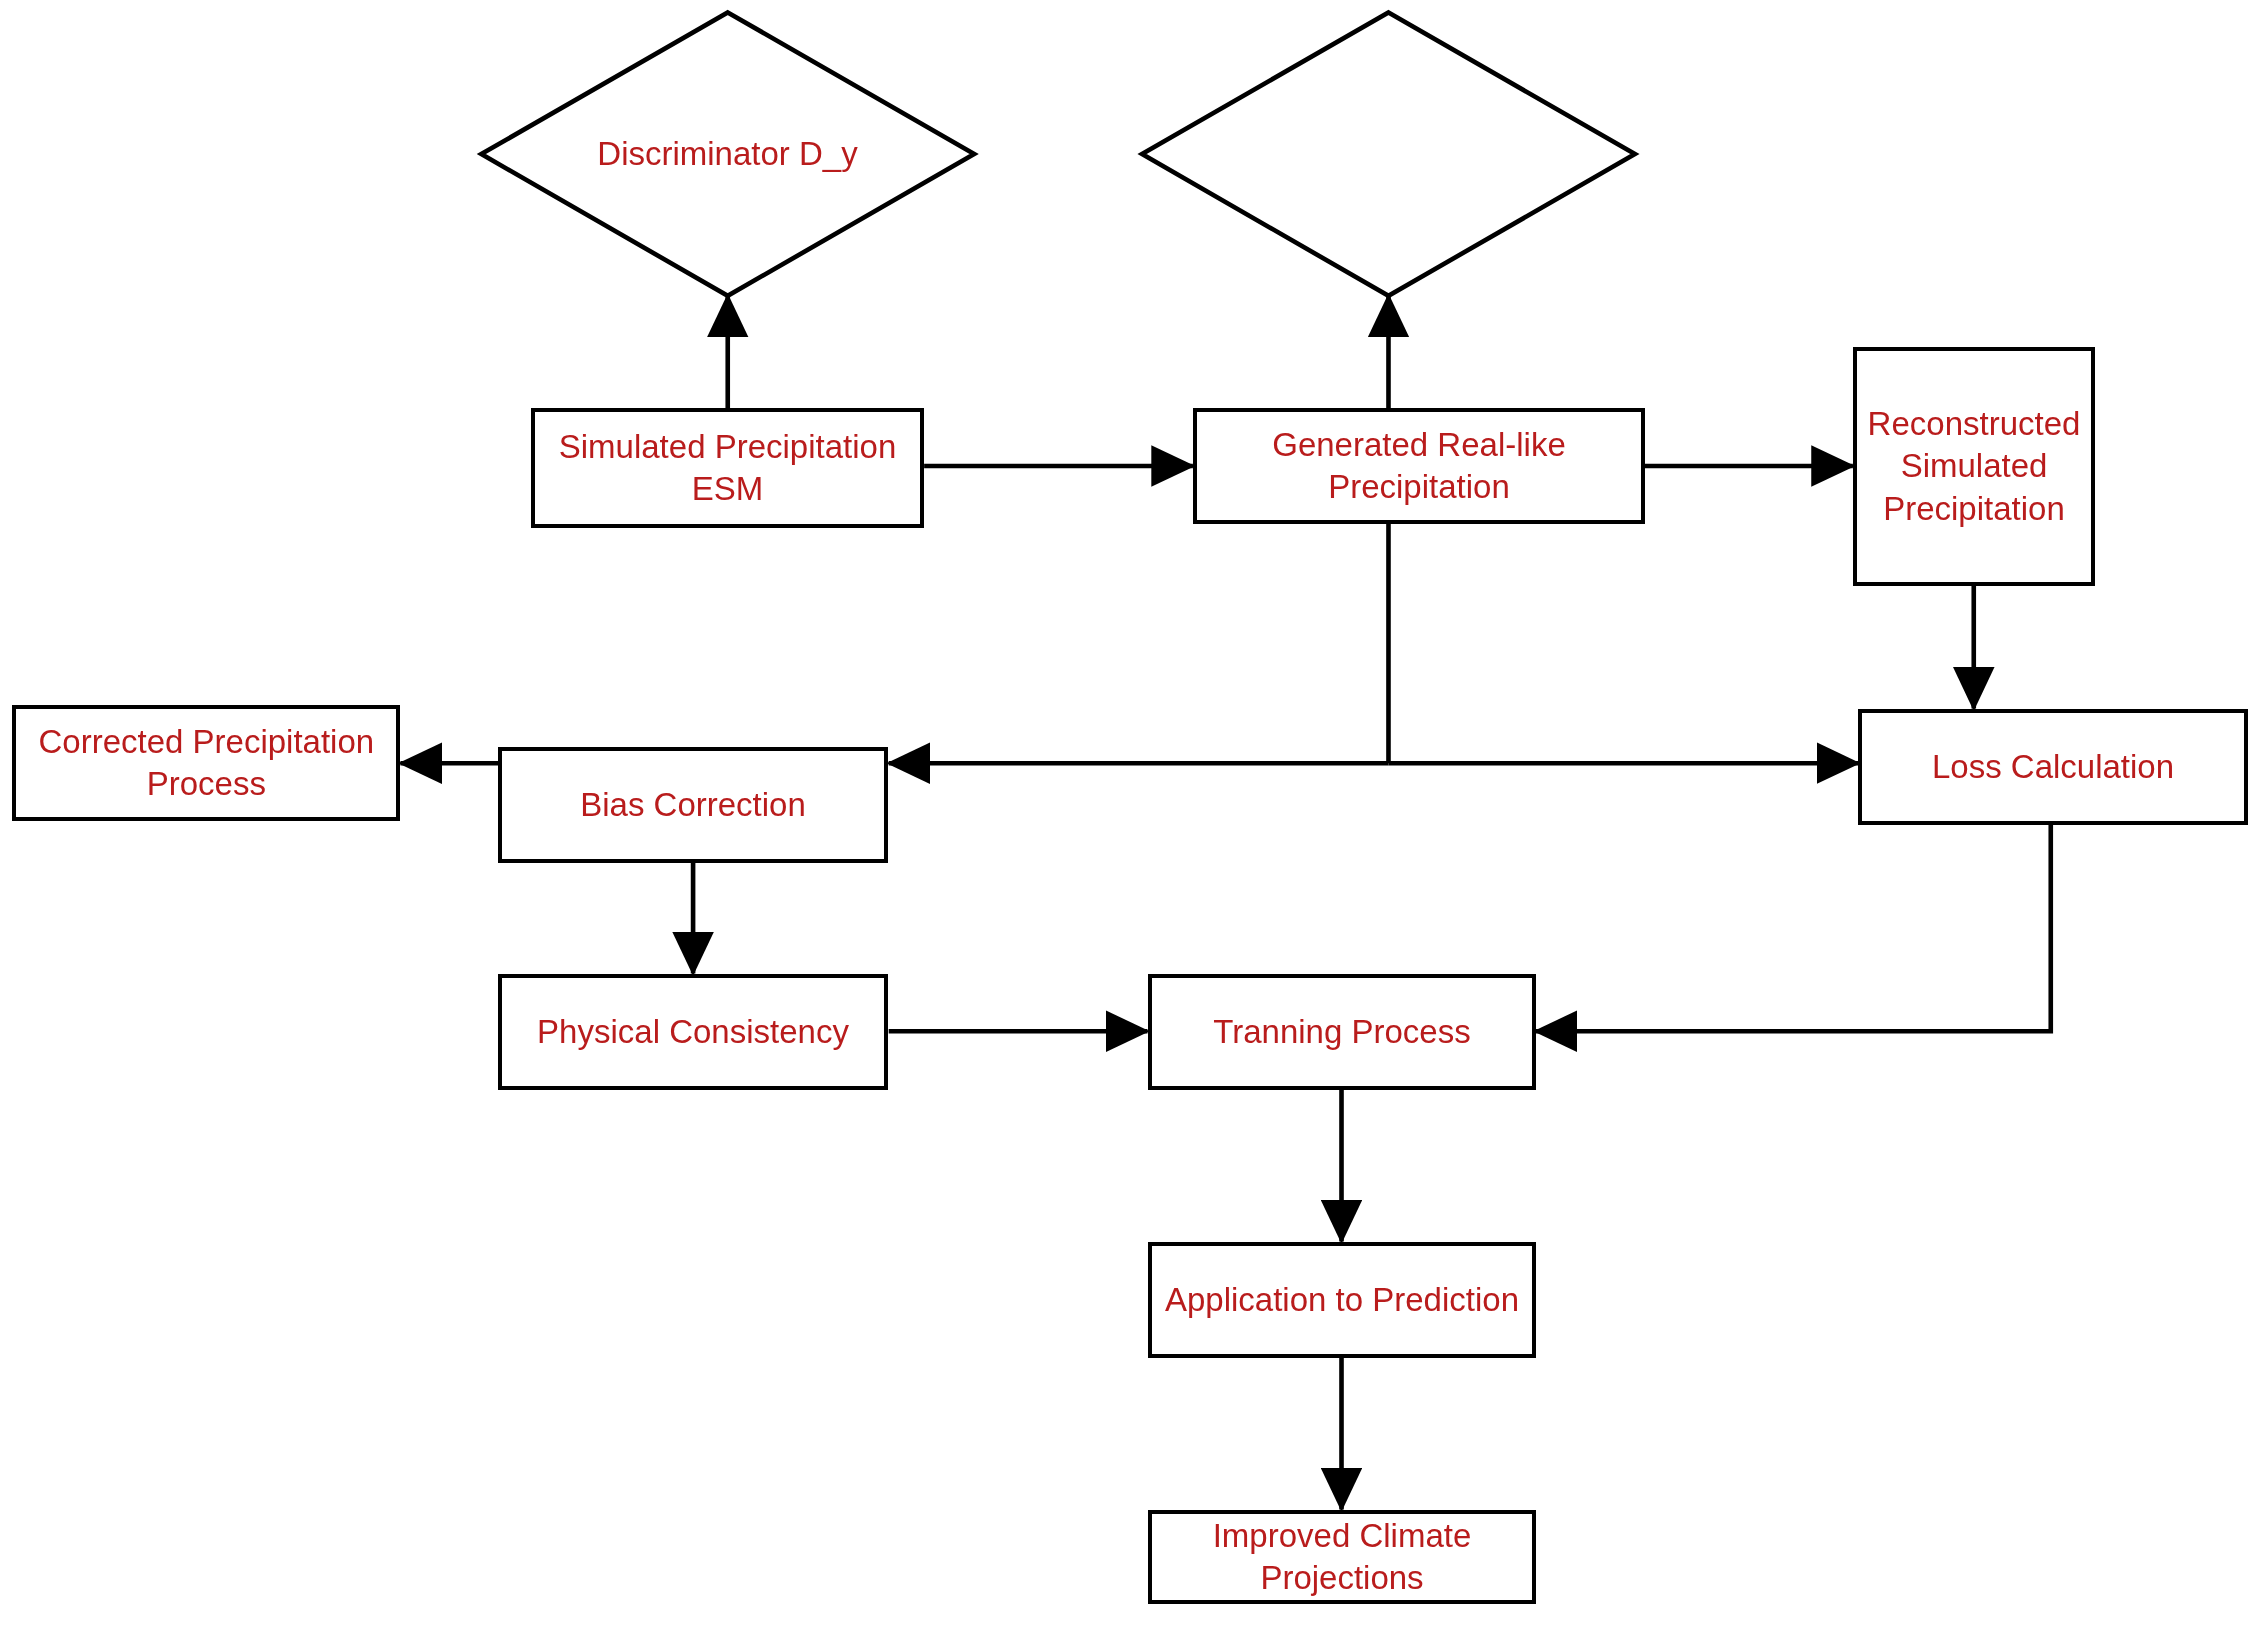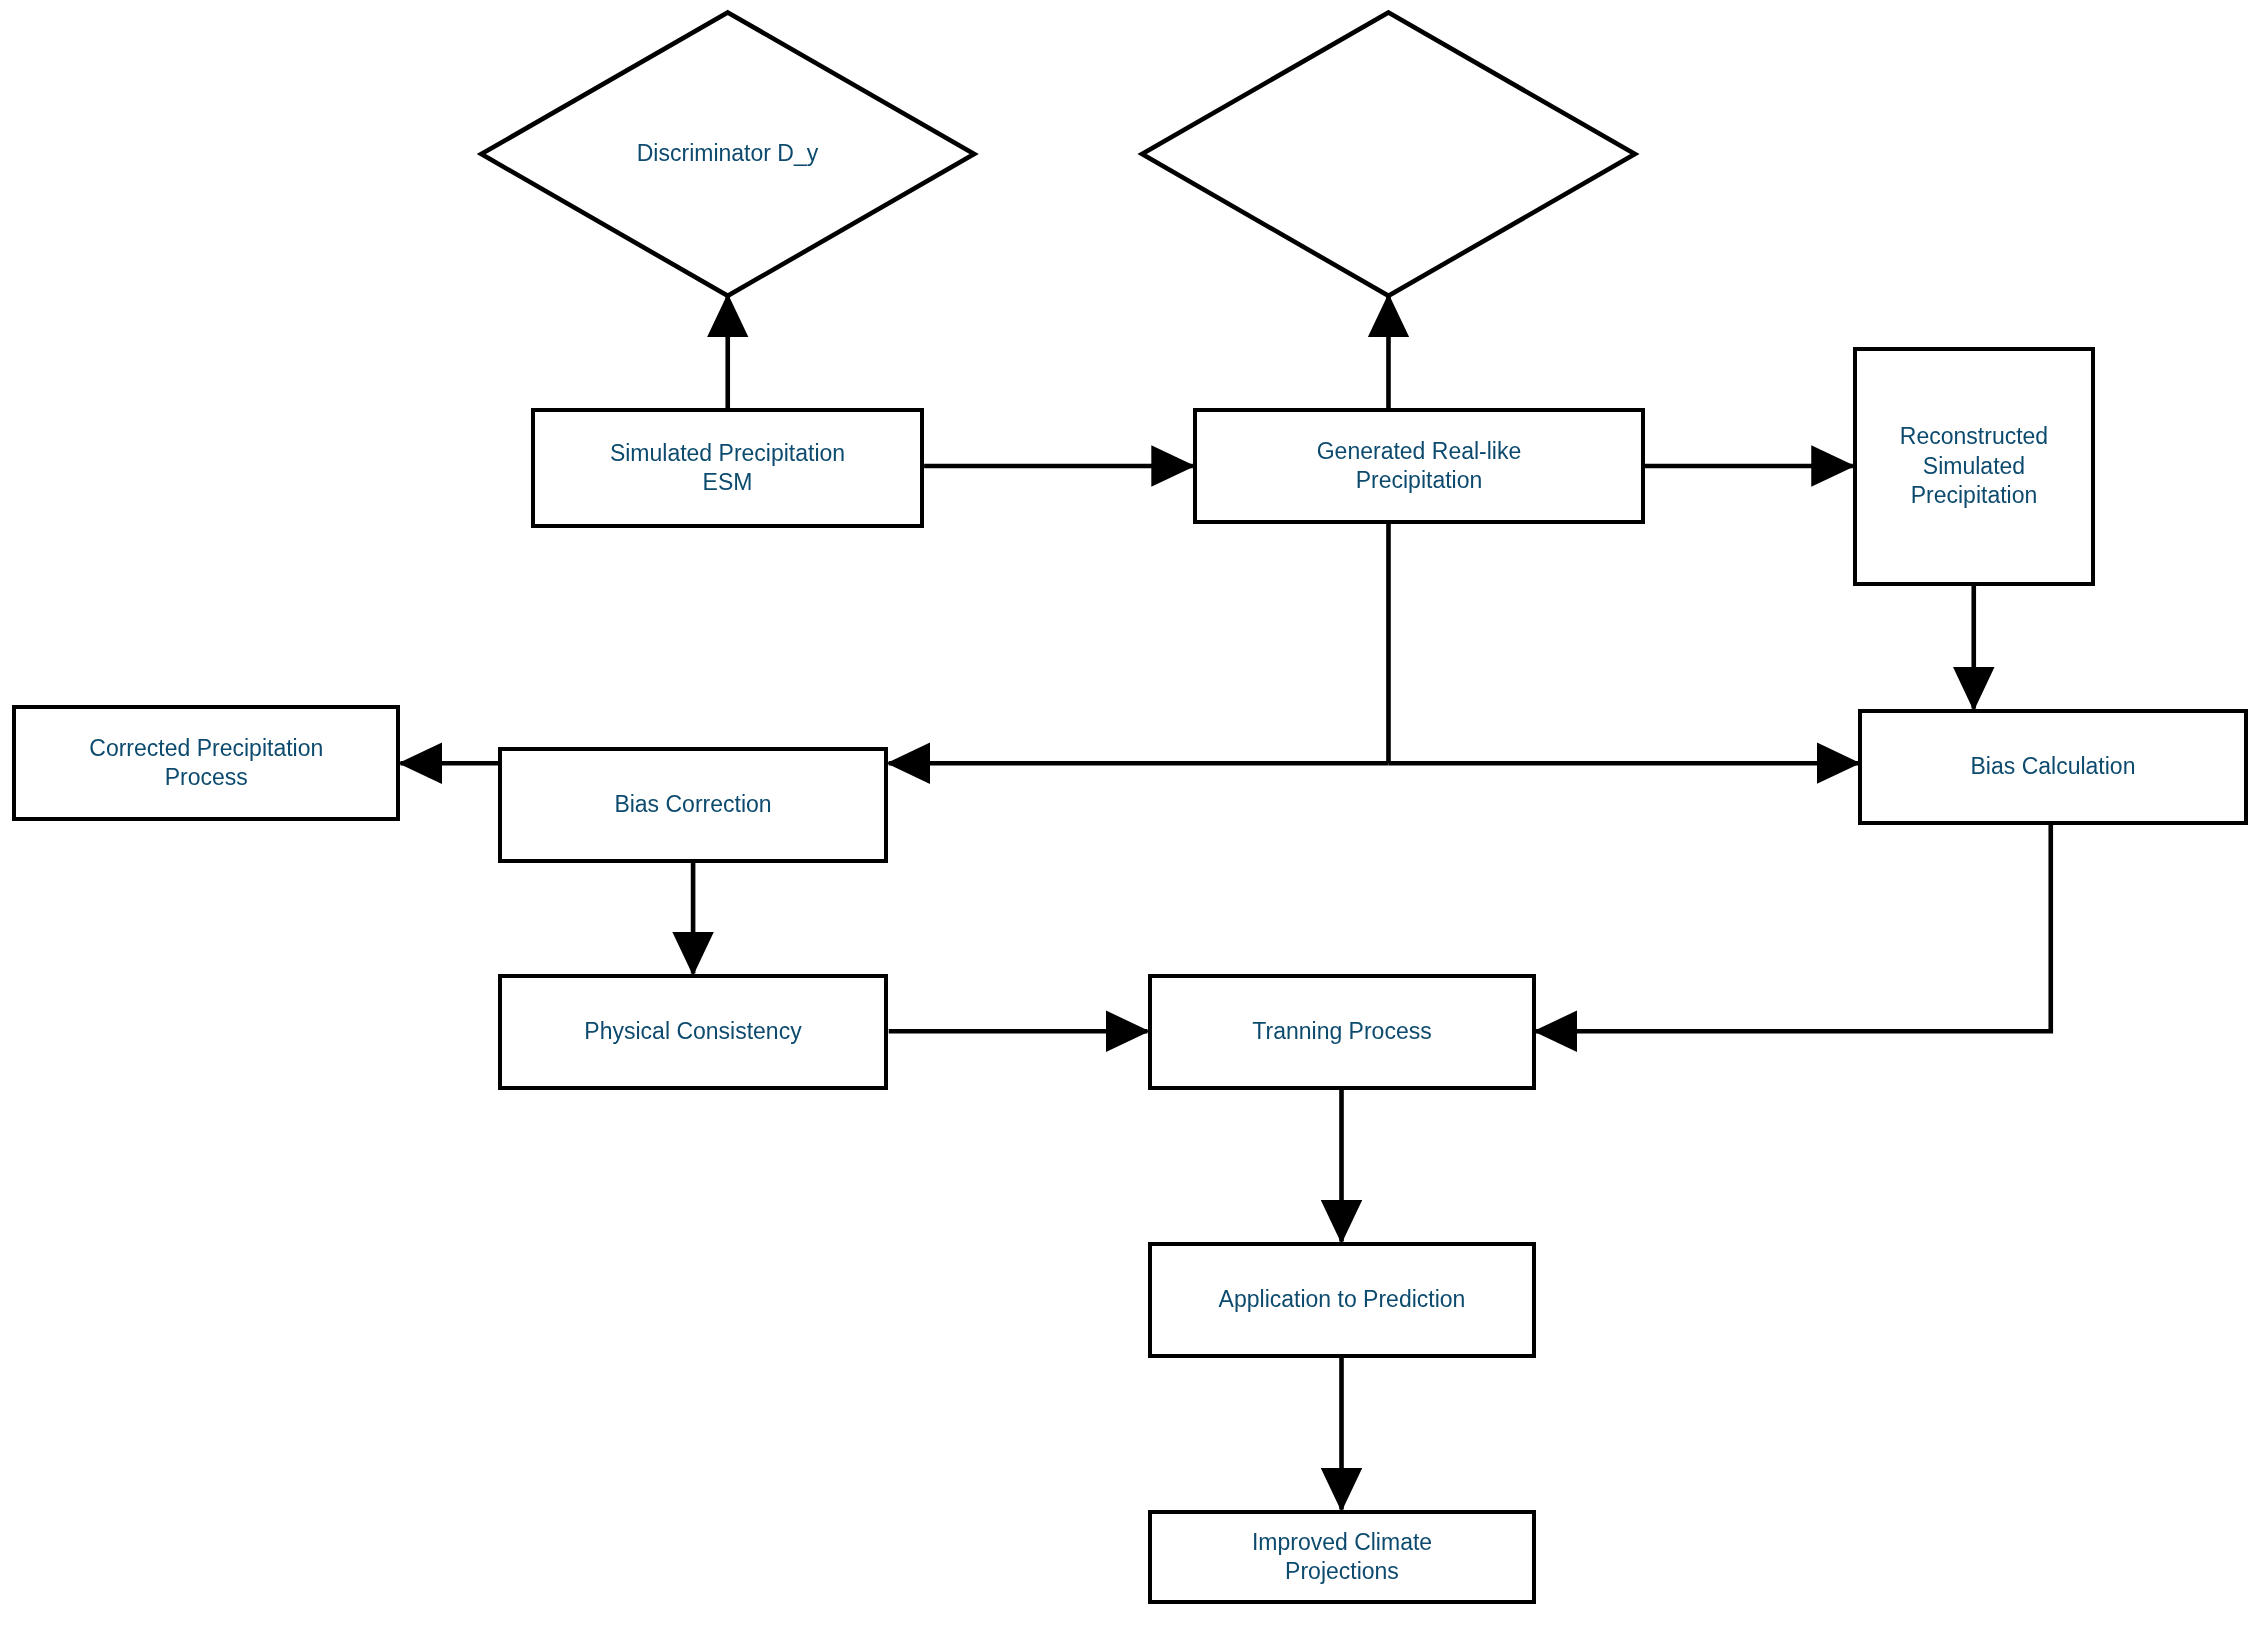--- a/index.html
+++ b/index.html
@@ -42,23 +42,23 @@
   .node.rect {
     border: 4.6px solid #000000;
     background: #ffffff;
   }
   .node.diamond-overlay {
     border: none;
     background: transparent;
   }
   .label {
     white-space: pre-line;
-    font-size: 23px;
+    font-size: 33px;
     line-height: 1.28;
-    color: #0c4a6e;
+    color: #b91c1c;
     padding: 0 6.2px;
   }
 </style>
 </head>
 <body>
 
 <div class="canvas">
 
   <svg class="connector-layer" width="2261" height="1642" viewBox="0 0 2936 2132" xmlns="http://www.w3.org/2000/svg">
     <defs>
@@ -109,21 +109,21 @@
   <div class="node rect" style="left:12.3px; top:705px; width:388px; height:116px">
     <div class="label">Corrected Precipitation
 Process</div>
   </div>
 
   <div class="node rect" style="left:498px; top:747px; width:390px; height:116px">
     <div class="label">Bias Correction</div>
   </div>
 
   <div class="node rect" style="left:1858px; top:709px; width:390px; height:116px">
-    <div class="label">Bias Calculation</div>
+    <div class="label">Loss Calculation</div>
   </div>
 
   <div class="node rect" style="left:1148px; top:974px; width:388px; height:116px">
     <div class="label">Tranning Process</div>
   </div>
 
   <div class="node rect" style="left:498px; top:974px; width:390px; height:116px">
     <div class="label">Physical Consistency</div>
   </div>
 

